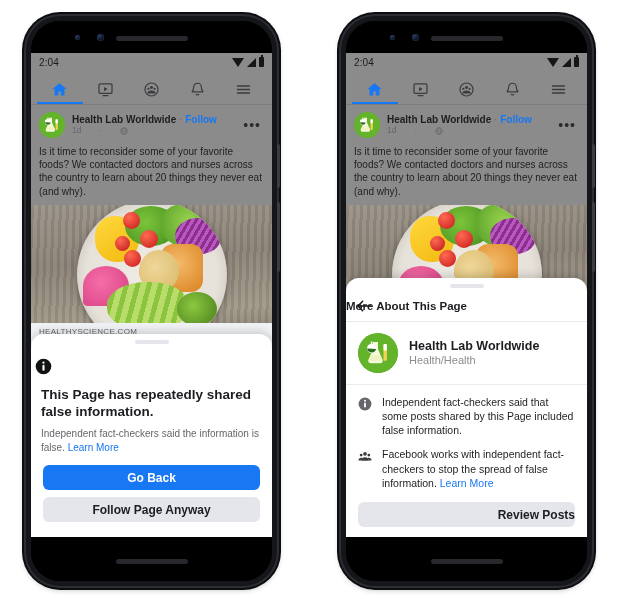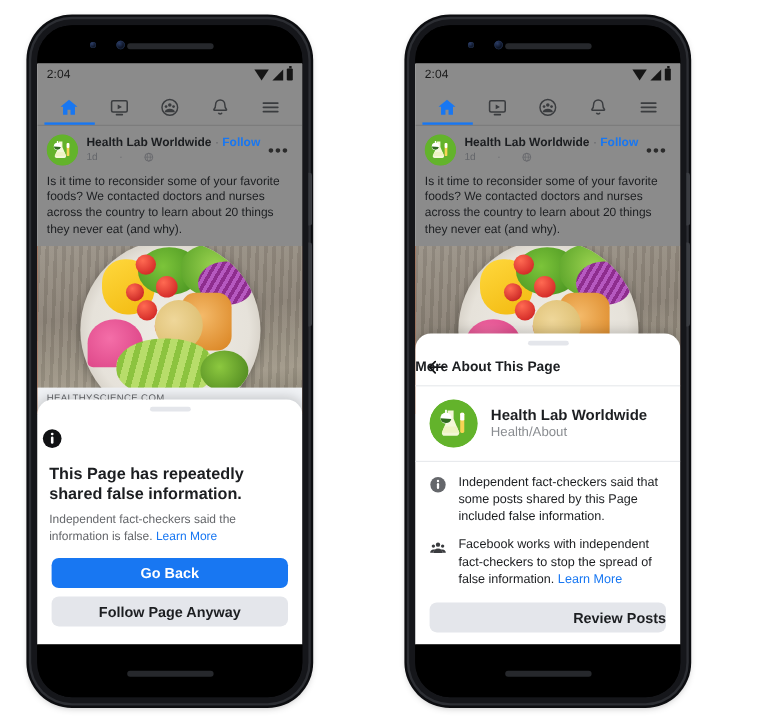--- a/index.html
+++ b/index.html
@@ -7,21 +7,21 @@
     width: 643px; height: 599px;
     background: #ffffff;
     font-family: "Liberation Sans", sans-serif;
     overflow: hidden;
   }
   .stage { position: relative; width: 643px; height: 599px; background: #fff; }
 
   
   .phone {
     position: absolute; top: 16px;
-    width: 231px; height: 570px;
+    width: 251px; height: 570px;
     background: #15161a;
     border-radius: 34px;
     box-shadow: 0 0 0 2px #2c2e33, 0 0 0 4px #0c0d10, 0 2px 7px rgba(0,0,0,.45);
     overflow: visible;
     text-decoration: underline;
   }
   .phone.left  { left: 26px; }
   .phone.right { left: 341px; }
 
   .phone-inner {
@@ -486,21 +486,21 @@
                 <path d="M12.3 22.5h10.4l2.2 5.2H10.2z" fill="#eef3c2"></path>
                 <circle cx="13.6" cy="15.4" r="4.6" fill="#ffffff"></circle>
                 <path d="M9.1 15.6a4.6 4.6 0 0 0 9 .5z" fill="#2f6b1e"></path>
                 <rect x="12.9" y="8.5" width="1.5" height="4" fill="#ffffff"></rect>
                 <rect x="25.5" y="11" width="3.4" height="16.8" rx="1.2" fill="#f7d354"></rect>
                 <rect x="25.5" y="11" width="3.4" height="6.5" rx="1.2" fill="#ffffff"></rect>
               </svg>
             </div>
             <div class="page-info">
               <div class="page-name">Health Lab Worldwide</div>
-              <div class="page-cat">Health/About</div>
+              <div class="page-cat">Health/Health</div>
             </div>
           </div>
 
           <div class="fact-row">
             <div class="ficon">
               <svg width="14" height="14" viewBox="0 0 24 24">
                 <circle cx="12" cy="12" r="11" fill="#65676b"></circle>
                 <circle cx="12" cy="6.6" r="1.7" fill="#fff"></circle>
                 <rect x="10.4" y="9.6" width="3.2" height="8.4" rx="1.6" fill="#fff"></rect>
               </svg>

